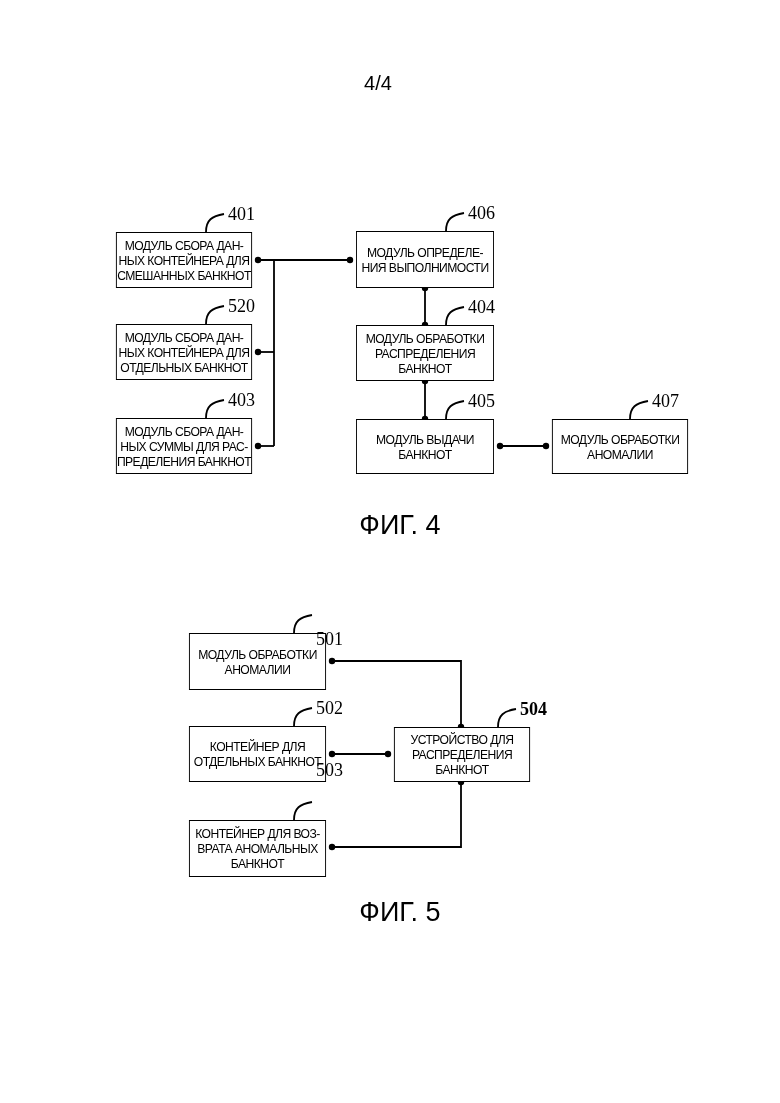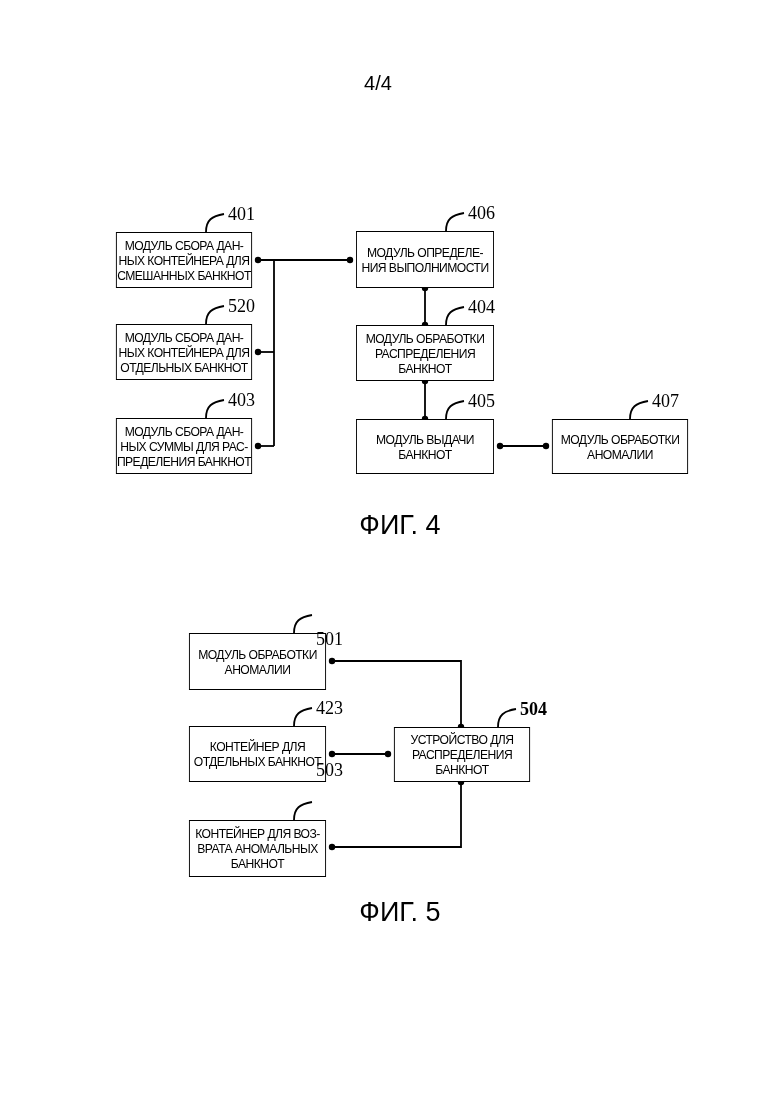--- a/index.html
+++ b/index.html
@@ -117,21 +117,21 @@
 <div class="box" style="left:183px;top:633px;width:149px;height:57px;">
     <span>МОДУЛЬ ОБРАБОТКИ
 АНОМАЛИИ</span>
   </div>
 <div class="ref" style="left:316px;top:605px;margin-top:24px;">501</div>
 
 <div class="box" style="left:183px;top:726px;width:149px;height:56px;">
     <span>КОНТЕЙНЕР ДЛЯ
 ОТДЕЛЬНЫХ БАНКНОТ</span>
   </div>
-<div class="ref" style="left:316px;top:698px;">423</div>
+<div class="ref" style="left:316px;top:698px;">502</div>
 
 <div class="box" style="left:183px;top:820px;width:149px;height:57px;">
     <span>КОНТЕЙНЕР ДЛЯ ВОЗ-
 ВРАТА АНОМАЛЬНЫХ
 БАНКНОТ</span>
   </div>
 <div class="ref" style="left:316px;top:760px;">503</div>
 
 <div class="box" style="left:388px;top:727px;width:148px;height:55px;">
     <span>УСТРОЙСТВО ДЛЯ

